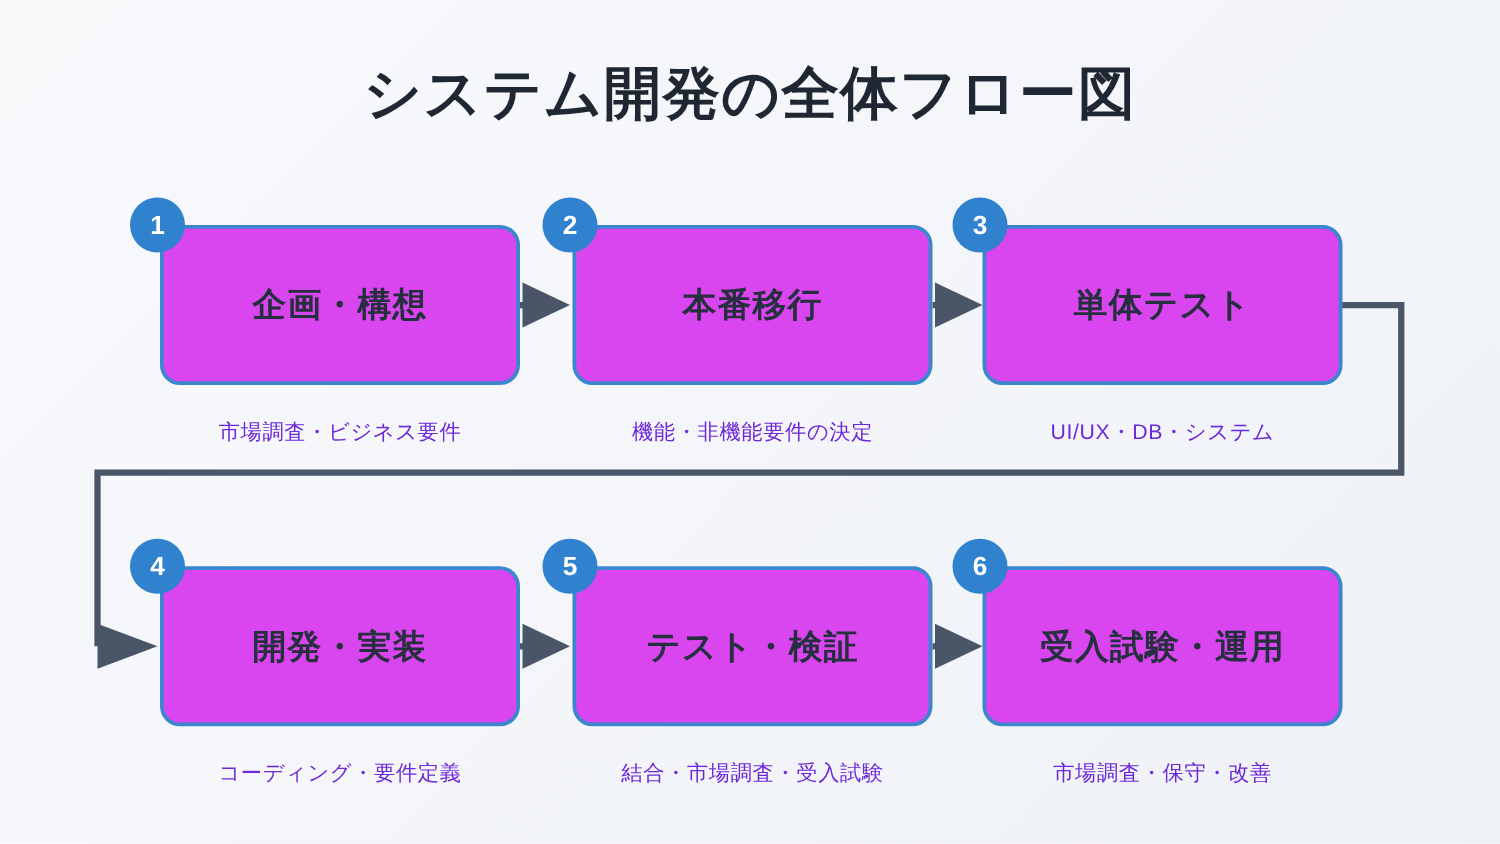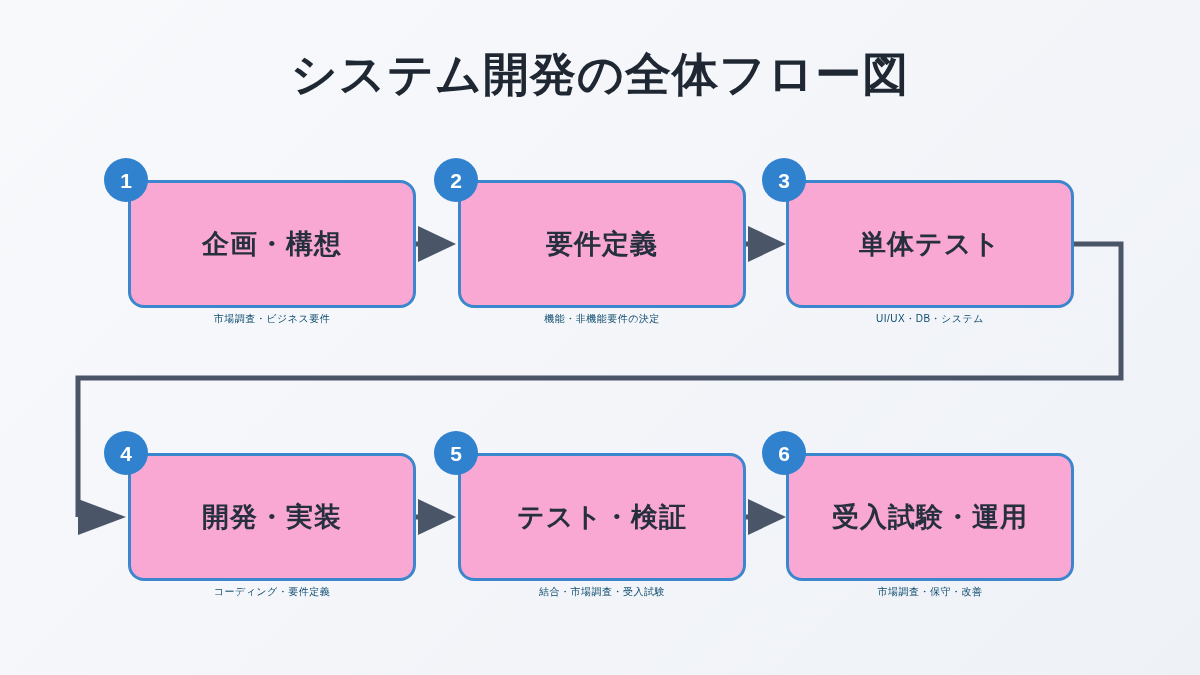--- a/index.html
+++ b/index.html
@@ -52,21 +52,21 @@
     position: absolute;
     z-index: 3;
   }
 
   .card {
     position: absolute;
     left: 0;
     top: 0;
     width: 288px;
     height: 128px;
-    background: #f9a8d4;
+    background: #d946ef;
     border: 3px solid #3b86cd;
     border-radius: 16px;
     display: flex;
     align-items: center;
     justify-content: center;
   }
 
   .card-label {
     font-size: 27px;
     font-weight: 700;
@@ -89,25 +89,25 @@
     display: flex;
     align-items: center;
     justify-content: center;
     z-index: 5;
     line-height: 1;
   }
 
   .caption {
     position: absolute;
     left: -14px;
-    top: 132px;
+    top: 154px;
     width: 316px;
     text-align: center;
-    font-size: 10px;
-    color: #0c4a6e;
+    font-size: 17px;
+    color: #6d28d9;
     letter-spacing: 0.5px;
     white-space: nowrap;
     z-index: 3;
   }
 </style>
 </head>
 <body>
 
 <div id="stage">
 
@@ -144,21 +144,21 @@
   <div class="node" style="left: 128px; top: 180px;">
     <div class="card">
       <span class="card-label">企画・構想</span>
     </div>
     <div class="badge">1</div>
     <div class="caption">市場調査・ビジネス要件</div>
   </div>
 
   <div class="node" style="left: 458px; top: 180px;">
     <div class="card">
-      <span class="card-label">要件定義</span>
+      <span class="card-label">本番移行</span>
     </div>
     <div class="badge">2</div>
     <div class="caption">機能・非機能要件の決定</div>
   </div>
 
   <div class="node" style="left: 786px; top: 180px;">
     <div class="card">
       <span class="card-label">単体テスト</span>
     </div>
     <div class="badge">3</div>

